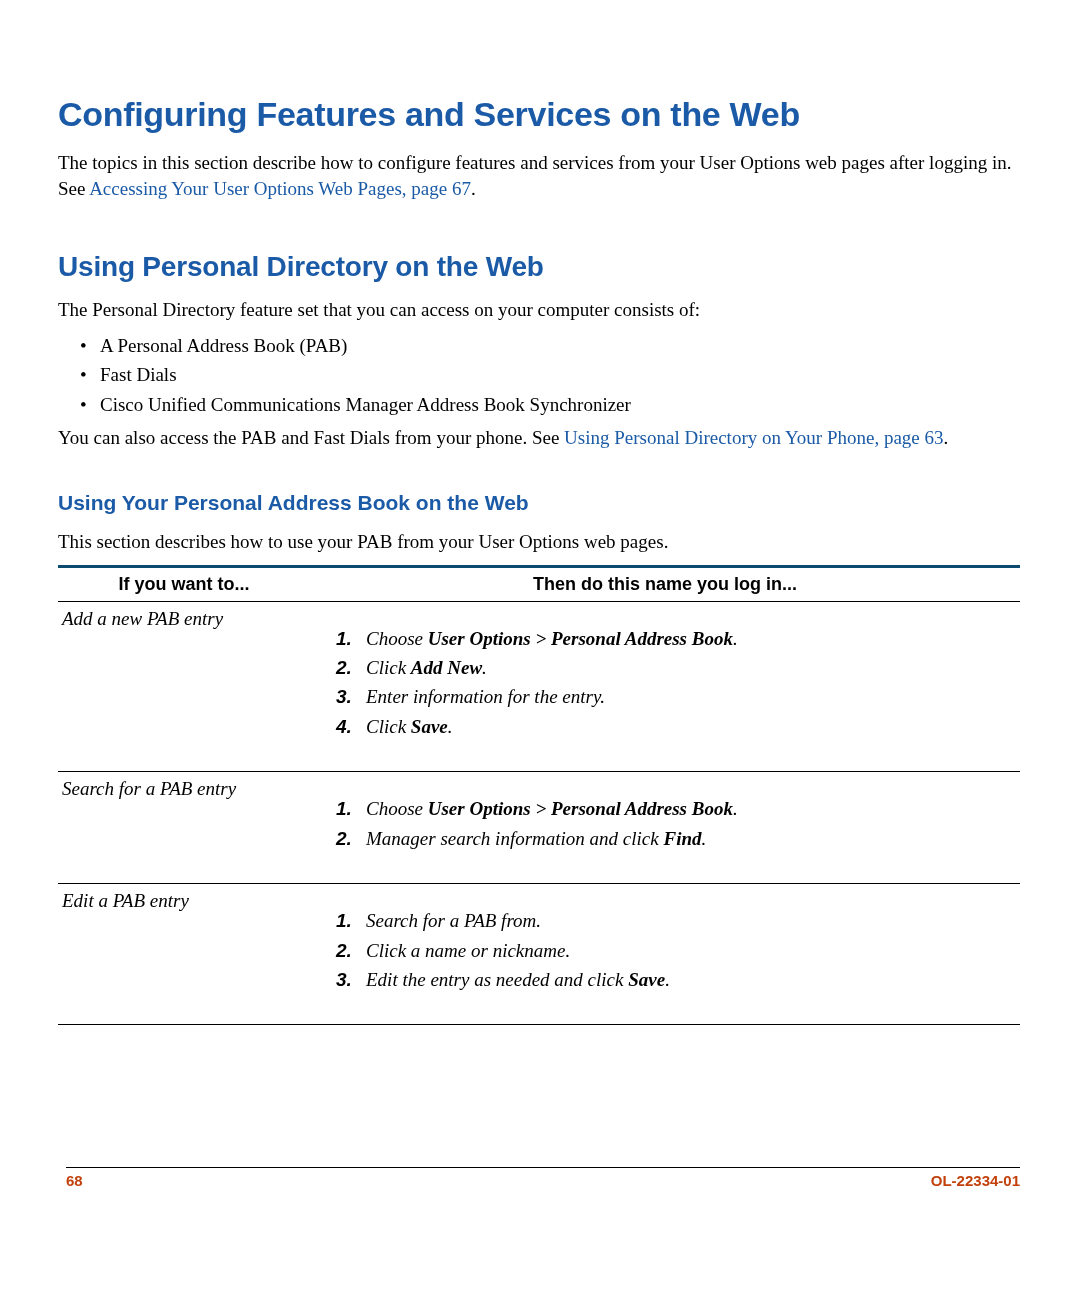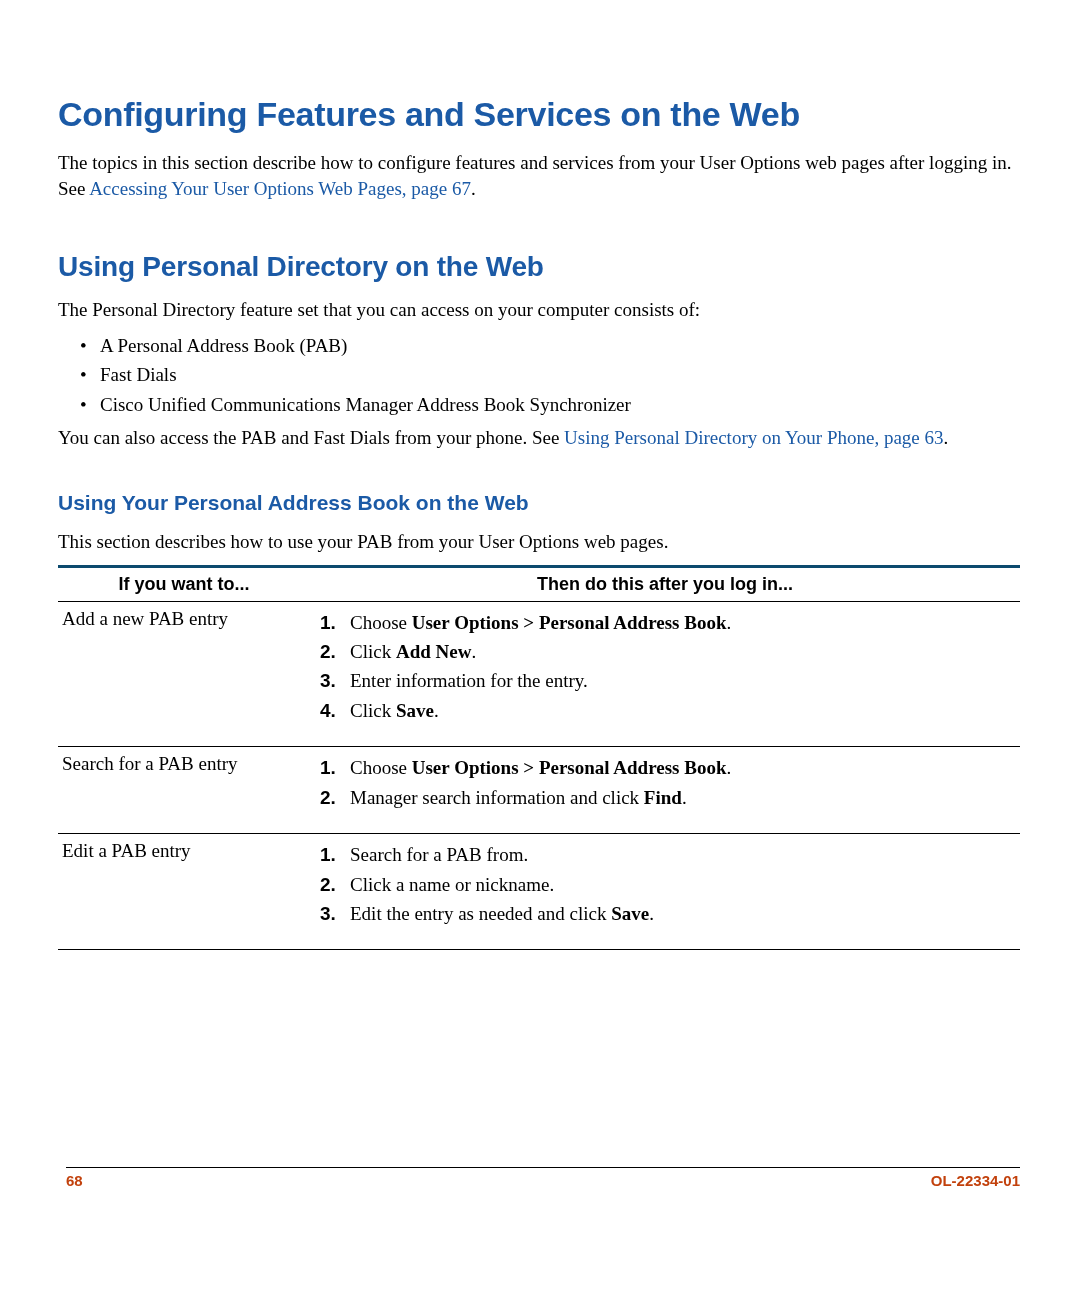--- a/index.html
+++ b/index.html
@@ -77,28 +77,29 @@
     font-family: Arial, Helvetica, sans-serif;
     font-weight: 700;
     text-align: center;
     padding: 6px 4px 6px 4px;
     border-top: 3px solid #0c4a6e;
     border-bottom: 1px solid #000;
     font-size: 18px;
   }
   table.proc td {
     vertical-align: top;
-    padding: 6px 4px 21px 4px;
+    padding: 6px 4px 14px 4px;
     border-bottom: 1px solid #000;
+    font-style: italic;
   }
   table.proc td.col1 {
     width: 244px;
   }
   ol.steps {
-    margin: 0;
+    margin: 16px;
     padding: 0 0 0 36px;
     counter-reset: step;
     list-style: none;
   }
   ol.steps li {
     counter-increment: step;
     position: relative;
     line-height: 1.55;
   }
   ol.steps li::before {
@@ -153,21 +154,21 @@
   </p>
 
   <h3 class="h3">Using Your Personal Address Book on the Web</h3>
 
   <p>This section describes how to use your PAB from your User Options web pages.</p>
 
   <table class="proc">
     <thead>
       <tr>
         <th>If you want to...</th>
-        <th>Then do this after you log in...</th>
+        <th>Then do this name you log in...</th>
       </tr>
     </thead>
     <tbody>
       <tr>
         <td class="col1">Add a new PAB entry</td>
         <td>
           <ol class="steps">
             <li><span>Choose </span><span class="bold">User Options &gt; Personal Address Book</span><span>.</span></li>
             <li><span>Click </span><span class="bold">Add New</span><span>.</span></li>
             <li><span>Enter information for the entry.</span></li>

